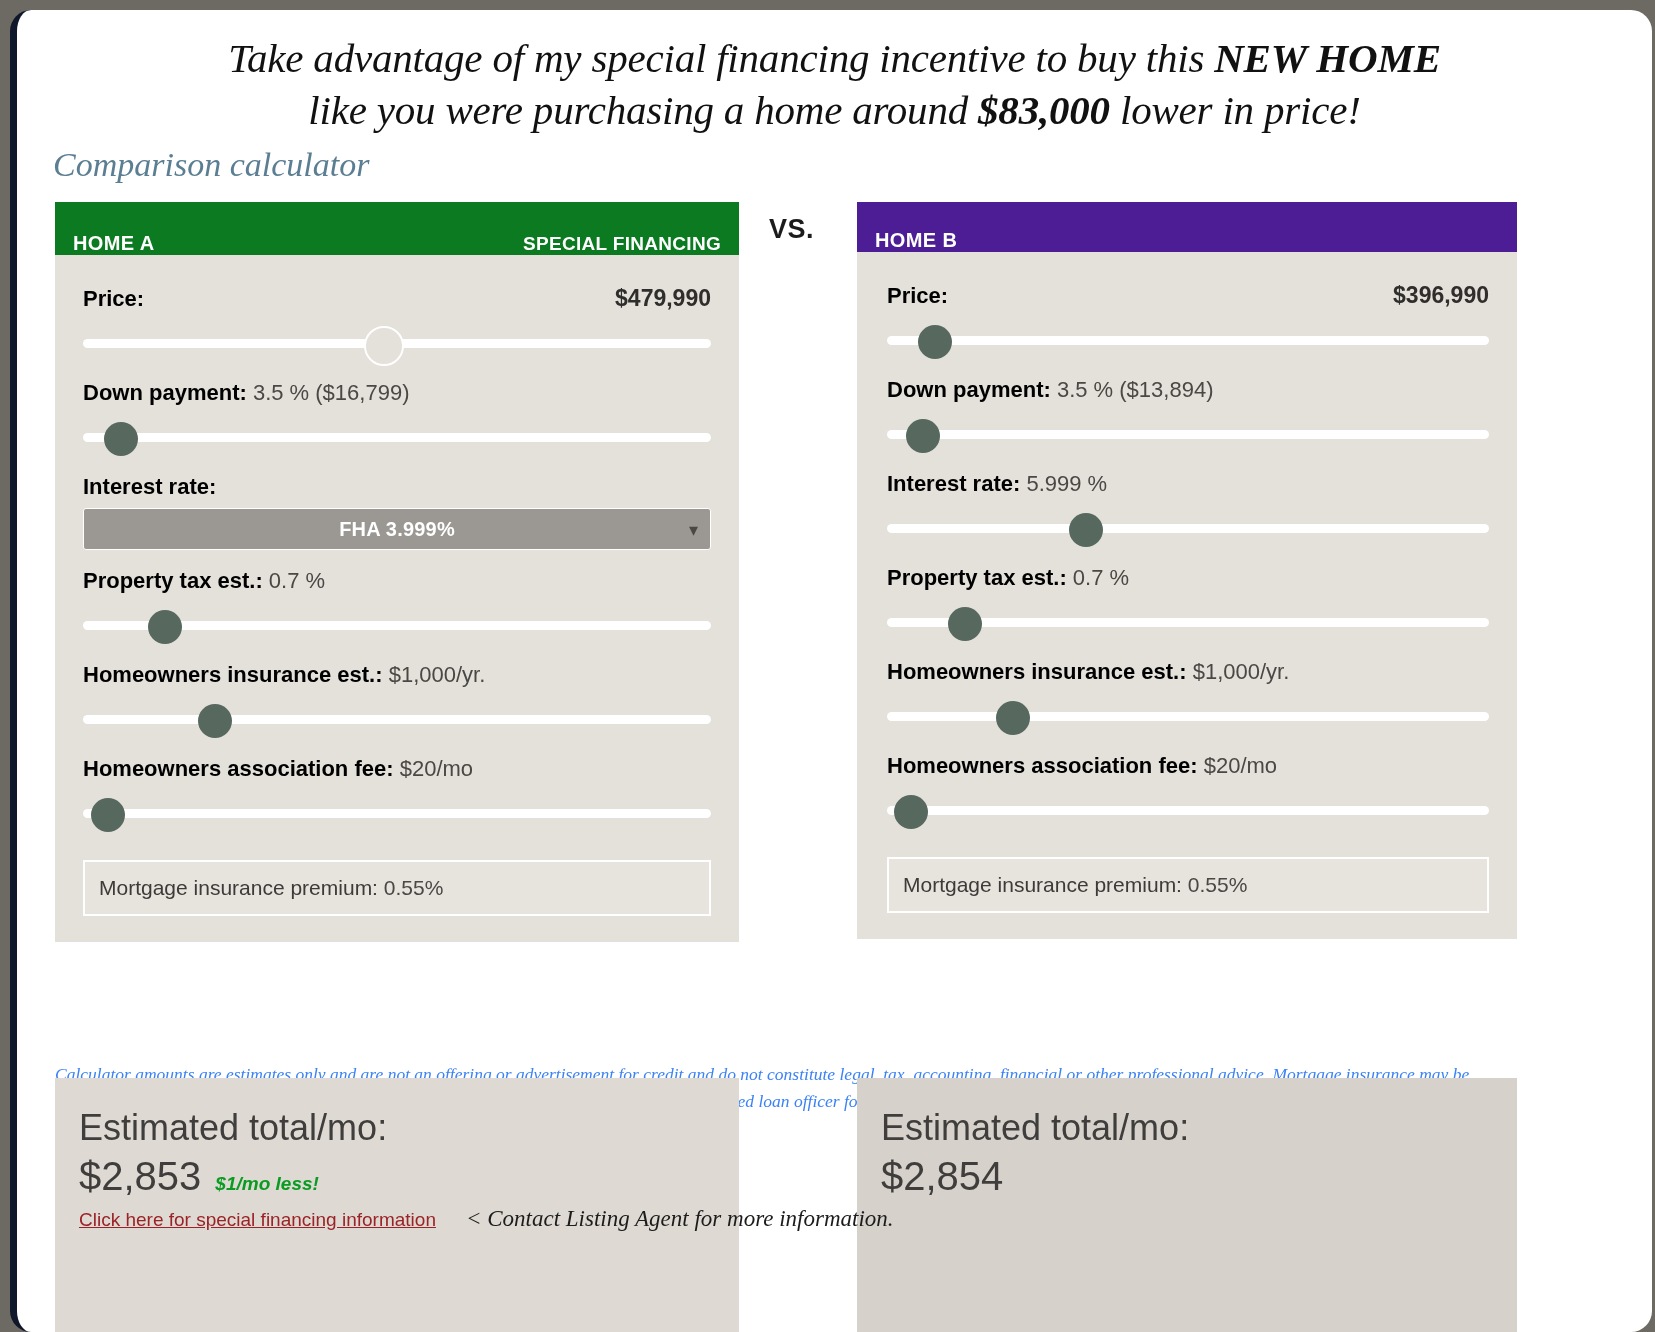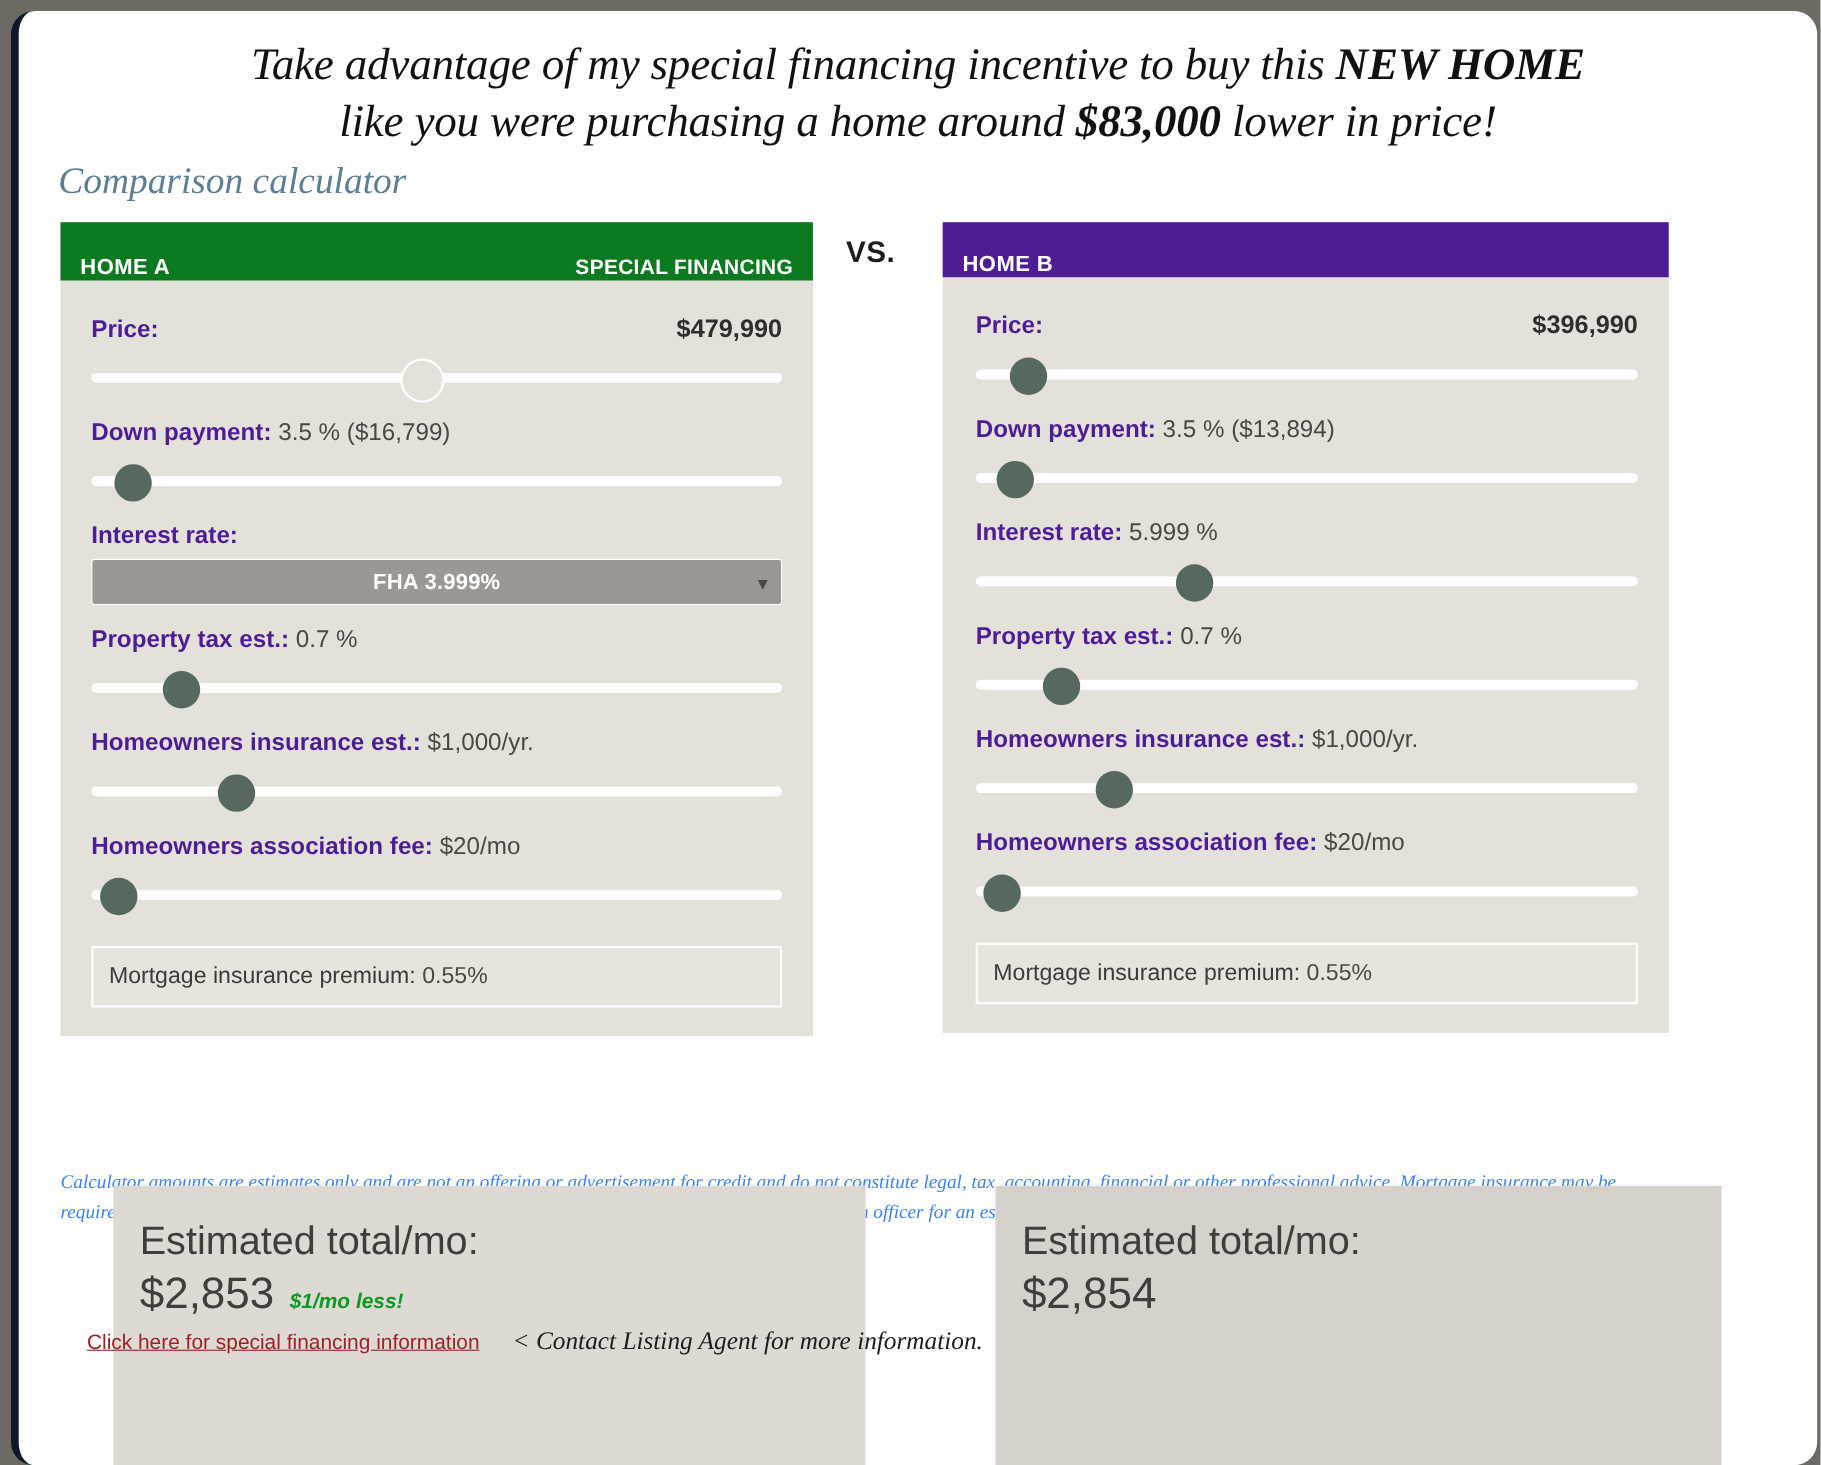--- a/index.html
+++ b/index.html
@@ -64,21 +64,21 @@
   .badge-special{font-size:19px;font-weight:bold;letter-spacing:0.3px;}
   .panel-body{padding:16px 28px 26px 28px;}
   .panel.b .panel-body{padding:16px 28px 26px 30px;}
   .row{margin-bottom:4px;}
   .row-label{
     font-size:22px;
     color:#3c3b39;
     padding:14px 0 0 0;
     display:flex;justify-content:space-between;align-items:baseline;
   }
-  .row-label .lbl{font-weight:600;color:#4c1d95;text-align:right;}
+  .row-label .lbl{font-weight:600;color:#000000;text-align:right;}
   .row-label .inline-val{font-weight:400;color:#4a4845;}
   .row-label .price-val{font-weight:bold;font-size:23px;color:#2f2e2c;}
   
   .slider{
     position:relative;
     height:38px;
     margin-top:12px;
   }
   .track{
     position:absolute;left:0;right:0;top:15px;height:9px;
@@ -140,21 +140,20 @@
     line-height:27px;
     color:#3b82f6;
   }
   
   .total{
     position:absolute;top:1068px;
     background:#dedad3;
     height:254px;
     box-sizing:border-box;
     padding:28px 24px 0 24px;
-    margin-left:48px;
   }
   .total.a{left:38px;width:684px;}
   .total.b{left:840px;width:660px;background:#d6d2cb;}
   .total-title{
     font-size:36px;color:#3f3e3c;font-weight:400;line-height:44px;
   }
   .total-amount{
     font-size:40px;color:#3f3e3c;font-weight:400;
     display:flex;align-items:baseline;gap:14px;margin-top:4px;
   }

